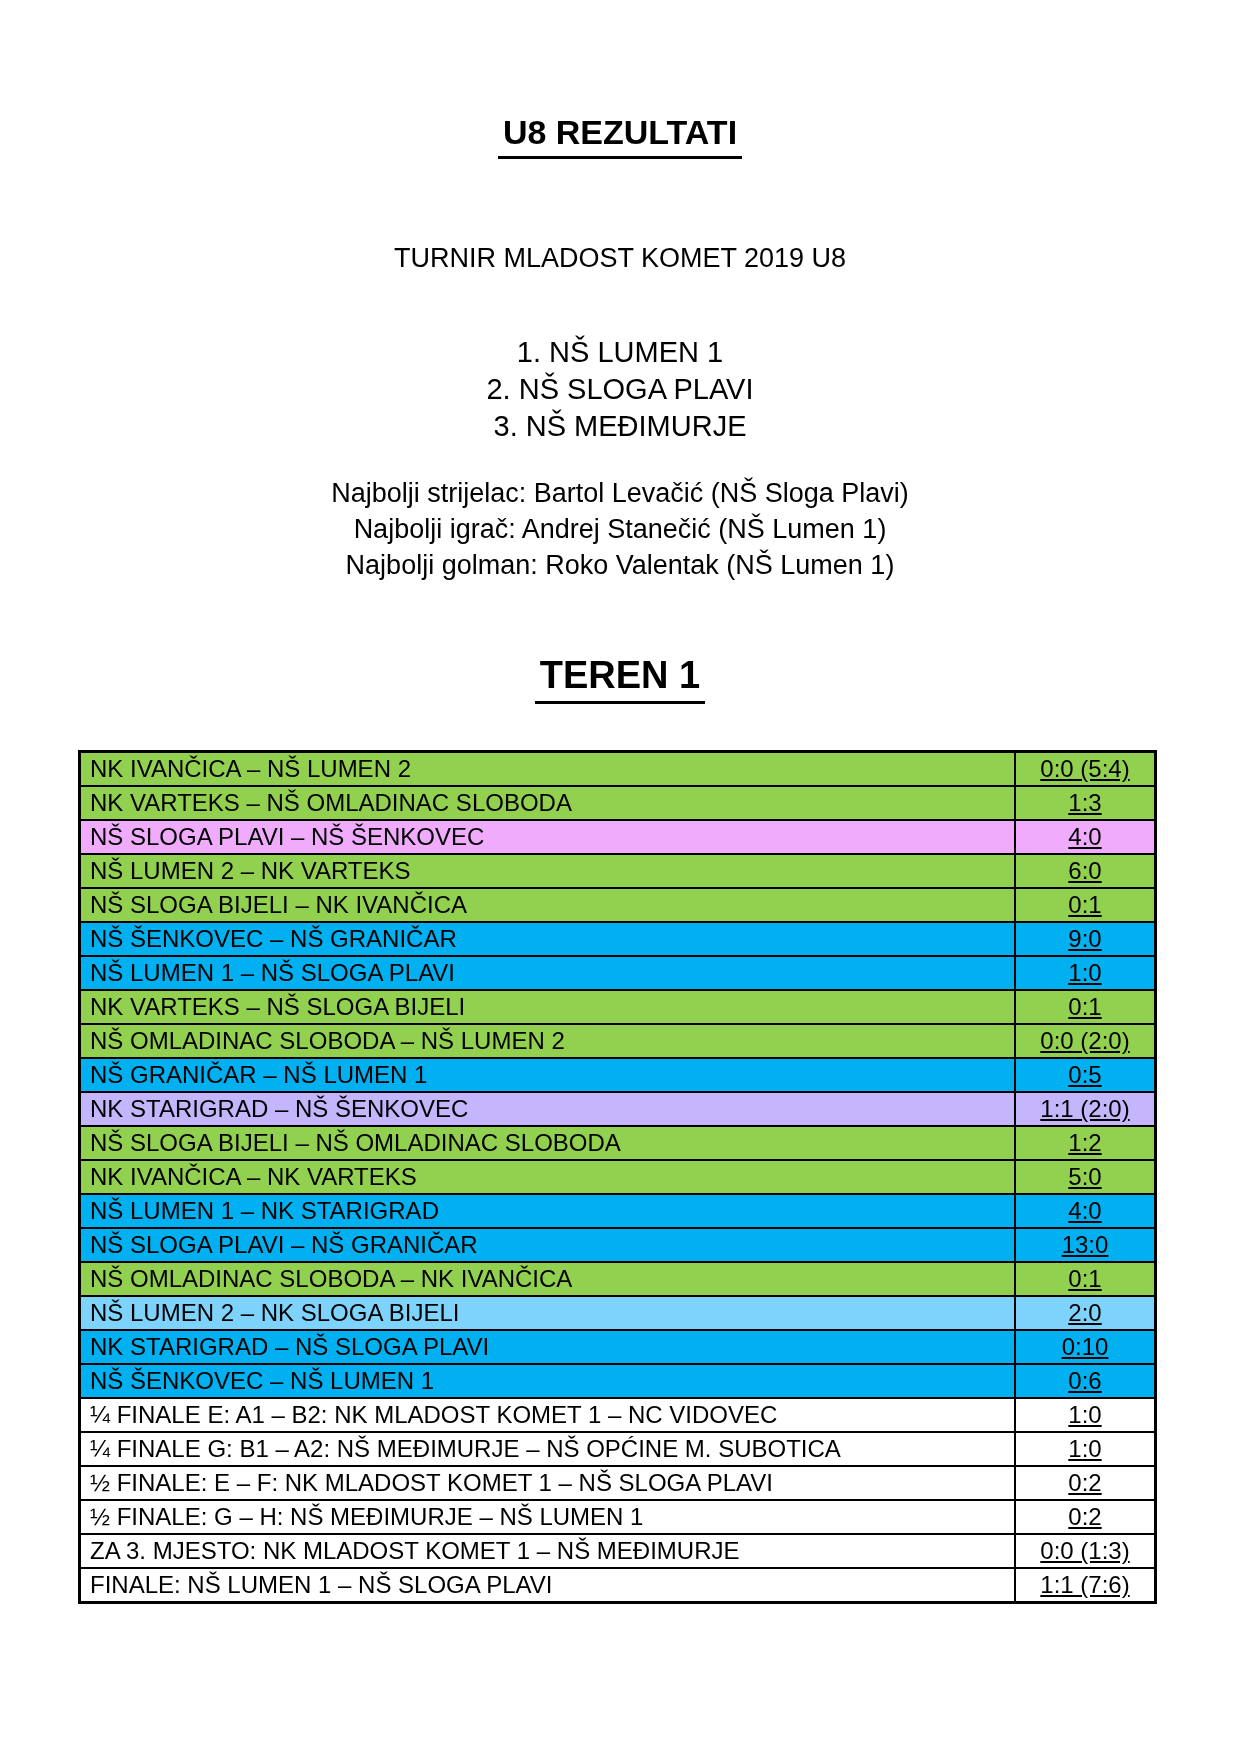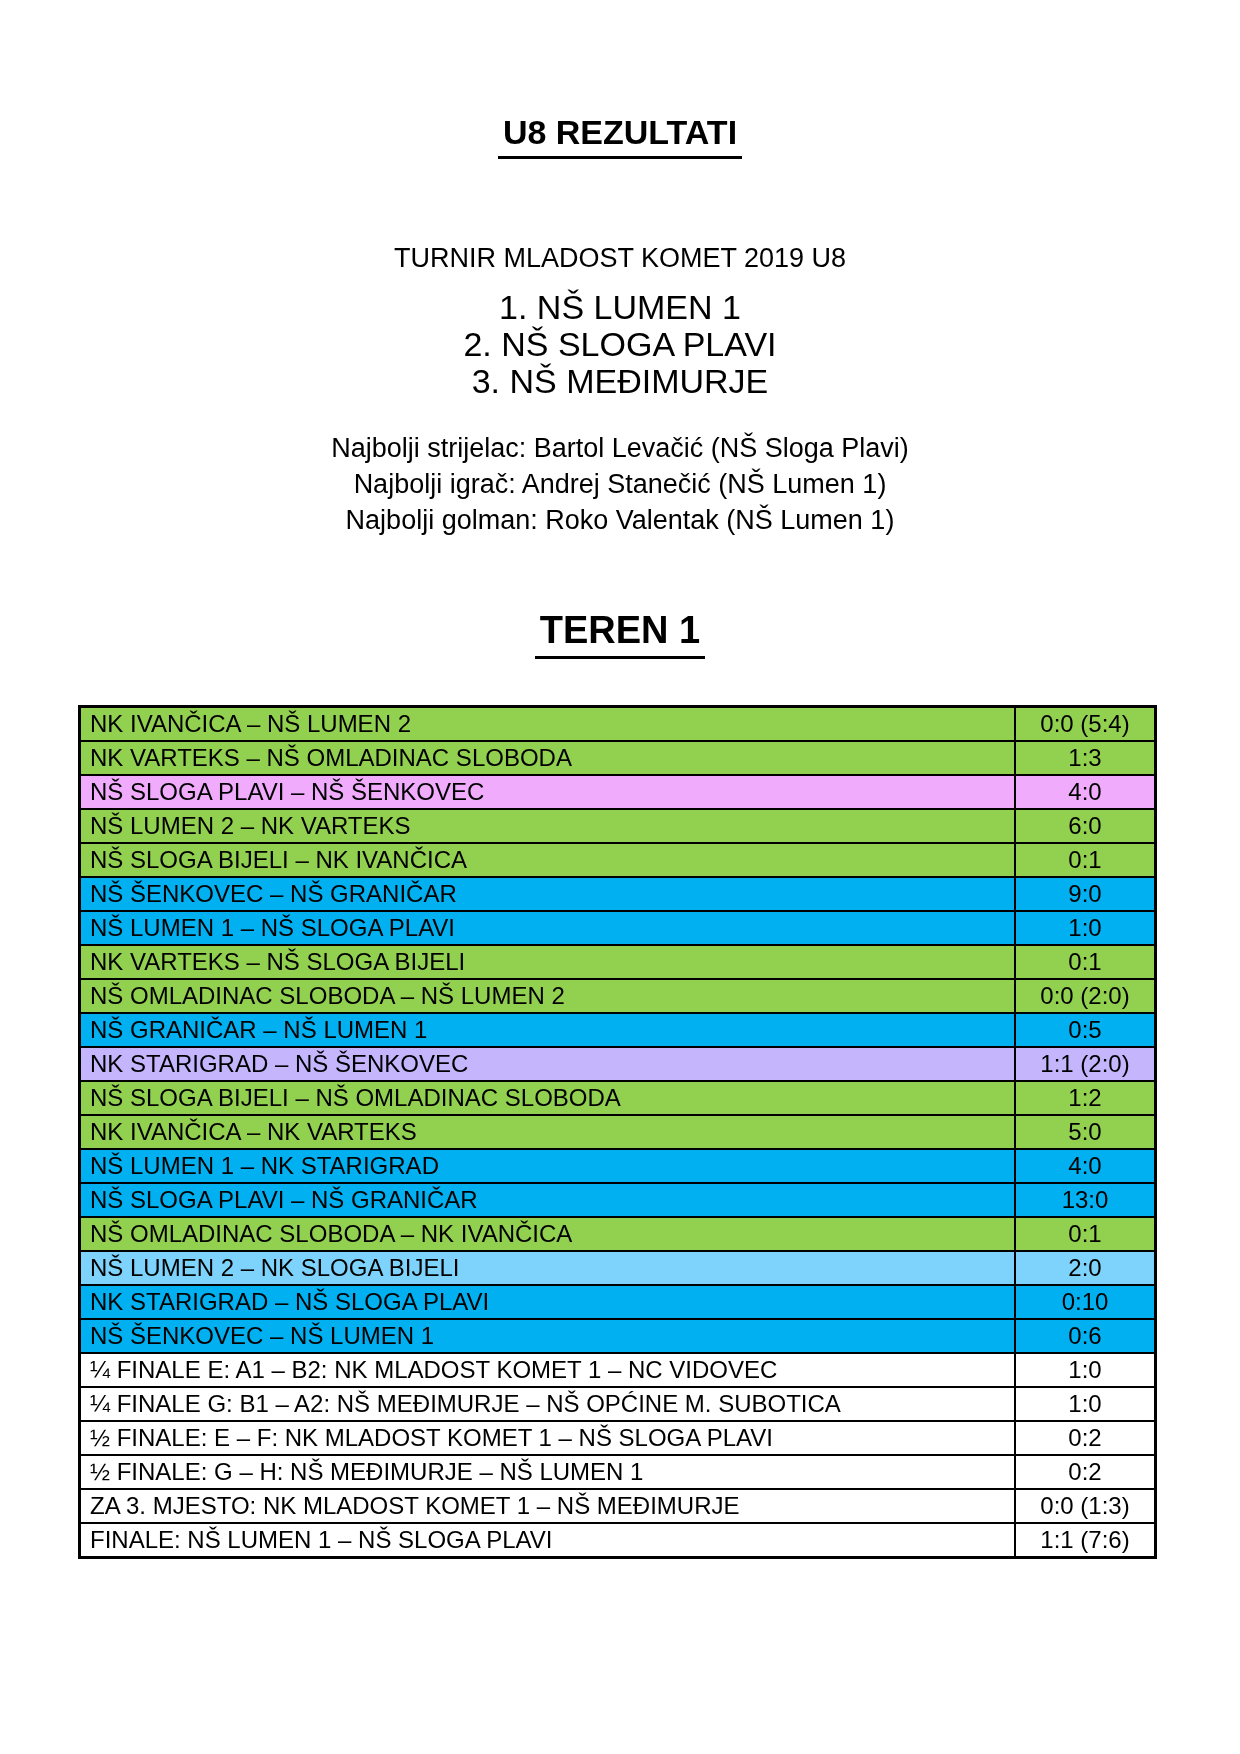--- a/index.html
+++ b/index.html
@@ -27,23 +27,23 @@
     border-bottom: 3px solid #000;
     padding: 0 5px 3px 5px;
   }
   .tournament-title {
     margin: 84px 0 0 0;
     text-align: center;
     font-size: 27px;
     line-height: 31px;
   }
   .standings {
-    margin-top: 15px;
-    text-align: center;
-    font-size: 34px;
+    margin-top: 60px;
+    text-align: center;
+    font-size: 29px;
     line-height: 37px;
   }
   .awards {
     margin-top: 30px;
     text-align: center;
     font-size: 27px;
     line-height: 36px;
   }
   .section-title {
     margin: 0;
@@ -70,20 +70,21 @@
     overflow: hidden;
   }
   td.match-cell {
     padding: 0 4px 0 9px;
     text-align: left;
   }
   td.score-cell {
     width: 134px;
     padding: 0 2px;
     text-align: center;
+    text-decoration: underline;
   }
 </style>
 </head>
 <body>
 
 <h1 class="page-title"><span class="underline">U8 REZULTATI</span></h1>
 
 <p class="tournament-title">TURNIR MLADOST KOMET 2019 U8</p>
 
 <div class="standings">

